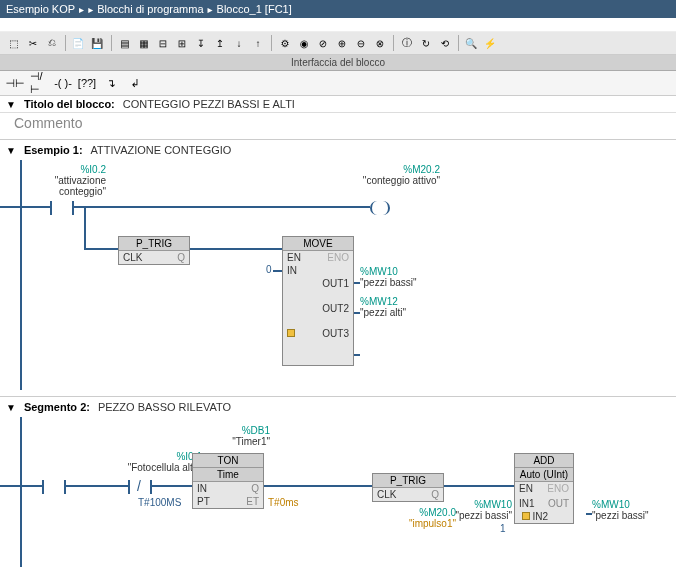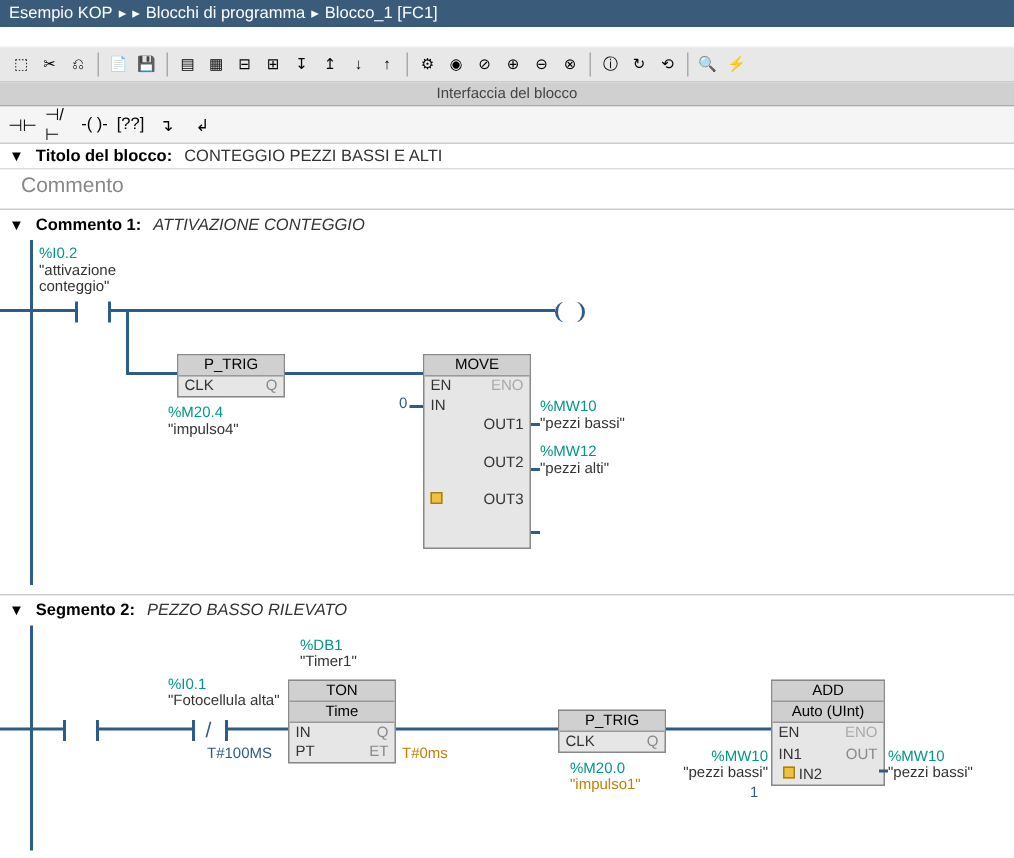--- a/index.html
+++ b/index.html
@@ -20,26 +20,26 @@
 
 .block-title-row { display: flex; align-items: center; padding: 2px 6px; border-bottom: 1px solid #ddd; gap: 8px; }
 .block-title-row .tri { font-size: 10px; }
 .block-title-row .lbl { font-weight: bold; }
 .block-title-row .val { color: #333; }
 .comment-row { padding: 2px 14px; color: #888; font-size: 14px; }
 
 .segment-header { display: flex; align-items: center; padding: 4px 6px; border-top: 1px solid #ccc; gap: 8px; margin-top: 6px; }
 .segment-header .tri { font-size: 10px; }
 .segment-header .seg-lbl { font-weight: bold; }
-.segment-header .seg-desc { color: #333; font-style: italic; }
+.segment-header .seg-desc { color: #333; }
 
 .ladder { position: relative; padding: 4px 8px 6px 30px; }
 .rail { position: absolute; left: 20px; top: 0; bottom: 0; width: 2px; background: #2e5c8a; }
 
-.tag { text-align: left; line-height: 1.1; }
+.tag { text-align: right; line-height: 1.1; }
 .tag .addr { color: #009688; font-size: 10px; }
 .tag .sym { color: #333; font-size: 10px; }
 
 .contact { display: inline-block; text-align: center; }
 .contact-body { width: 24px; height: 14px; border-left: 2px solid #2e5c8a; border-right: 2px solid #2e5c8a; margin: 1px auto; position: relative; }
 .contact-neg::after { content: "/"; position: absolute; left: 7px; top: -2px; color: #2e5c8a; font-size: 14px; }
 .coil-body { width: 20px; height: 14px; border: 2px solid #2e5c8a; border-radius: 10px; margin: 1px auto; border-top: none; border-bottom: none; }
 
 .wire-h { height: 2px; background: #2e5c8a; }
 
@@ -114,54 +114,54 @@
 
 <div class="block-title-row">
   <span class="tri">▼</span>
   <span class="lbl">Titolo del blocco:</span>
   <span class="val">CONTEGGIO PEZZI BASSI E ALTI</span>
 </div>
 <div class="comment-row">Commento</div>
 
 <div class="segment-header">
   <span class="tri">▼</span>
-  <span class="seg-lbl">Commento 1:</span>
+  <span class="seg-lbl">Esempio 1:</span>
   <span class="seg-desc">ATTIVAZIONE CONTEGGIO</span>
 </div>
 
 <div class="ladder" style="height:230px">
   <div class="rail"></div>
 
   <div class="abs tag" style="left:26px;top:4px;width:80px">
     <div class="addr">%I0.2</div>
     <div class="sym">"attivazione conteggio"</div>
   </div>
   <div class="abs contact" style="left:50px;top:40px">
     <div class="contact-body"></div>
   </div>
   <div class="abs wire-h" style="left:0px;top:46px;width:50px"></div>
   <div class="abs wire-h" style="left:74px;top:46px;width:296px"></div>
 
+  <div class="abs tag" style="left:340px;top:4px;width:100px">
+    <div class="addr">%M20.2</div>
+    <div class="sym">"conteggio attivo"</div>
+  </div>
   <div class="abs" style="left:370px;top:40px">
     <div class="coil-body"></div>
   </div>
 
   <div class="abs" style="left:84px;top:46px;width:2px;height:44px;background:#2e5c8a"></div>
   <div class="abs wire-h" style="left:84px;top:88px;width:34px"></div>
 
   <div class="abs fblock" style="left:118px;top:76px;width:72px">
     <div class="fblock-title">P_TRIG</div>
     <div class="fblock-io">
         <span class="l">CLK</span>
         <span class="r">Q</span>
       </div>
-  </div>
-  <div class="abs tag" style="left:112px;top:110px;width:84px">
-    <div class="addr">%M20.4</div>
-    <div class="sym">"impulso4"</div>
   </div>
 
   <div class="abs wire-h" style="left:190px;top:88px;width:92px"></div>
 
   <div class="abs fblock" style="left:282px;top:76px;width:72px;height:130px">
     <div class="fblock-title">MOVE</div>
     <div class="fblock-io">
         <span class="l">EN</span>
         <span class="r" style="color:#aaa">ENO</span>
       </div>
@@ -252,21 +252,21 @@
         <span class="r">Q</span>
       </div>
   </div>
   <div class="abs tag" style="left:380px;top:90px;width:76px">
     <div class="addr">%M20.0</div>
     <div class="sym" style="color:#c08000">"impulso1"</div>
   </div>
 
   <div class="abs wire-h" style="left:444px;top:68px;width:70px"></div>
 
-  <div class="abs fblock" style="left:514px;top:36px;width:76px">
+  <div class="abs fblock" style="left:514px;top:36px;width:60px">
     <div class="fblock-title">ADD</div>
     <div class="fblock-sub">Auto (UInt)</div>
     <div class="fblock-io">
         <span class="l">EN</span>
         <span class="r" style="color:#aaa">ENO</span>
       </div>
     <div class="fblock-io">
         <span></span>
         <span></span>
       </div>

